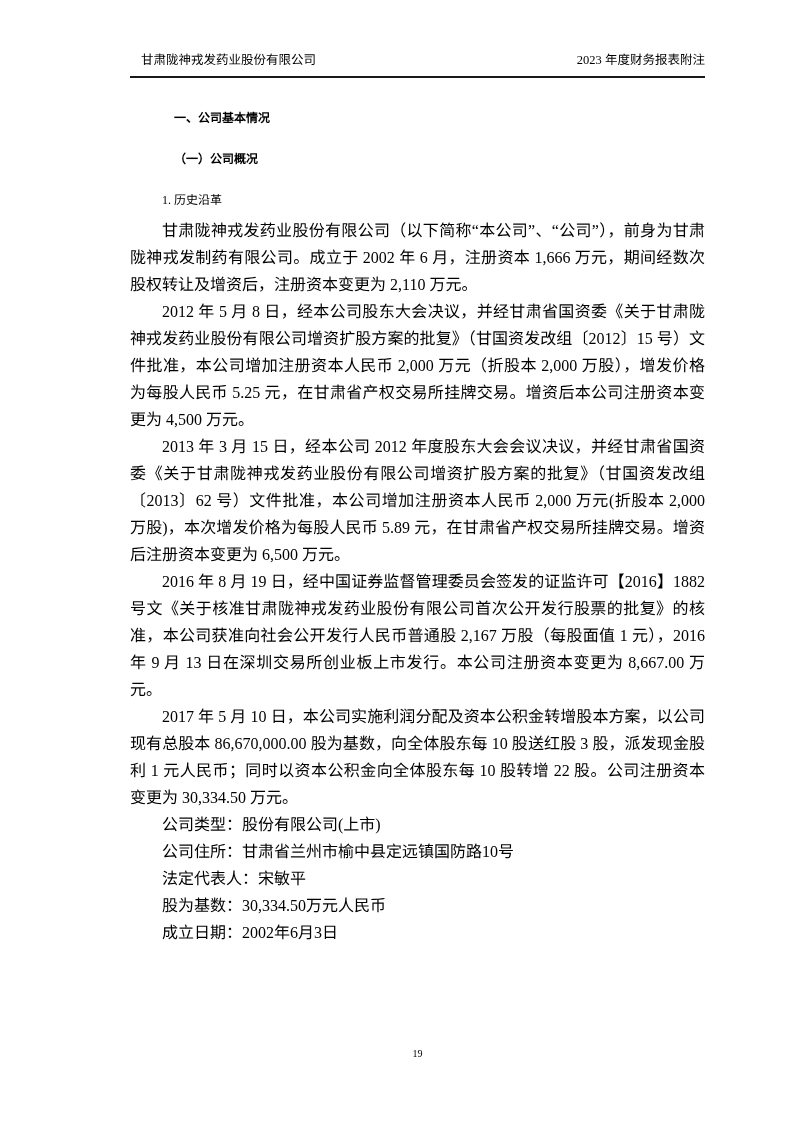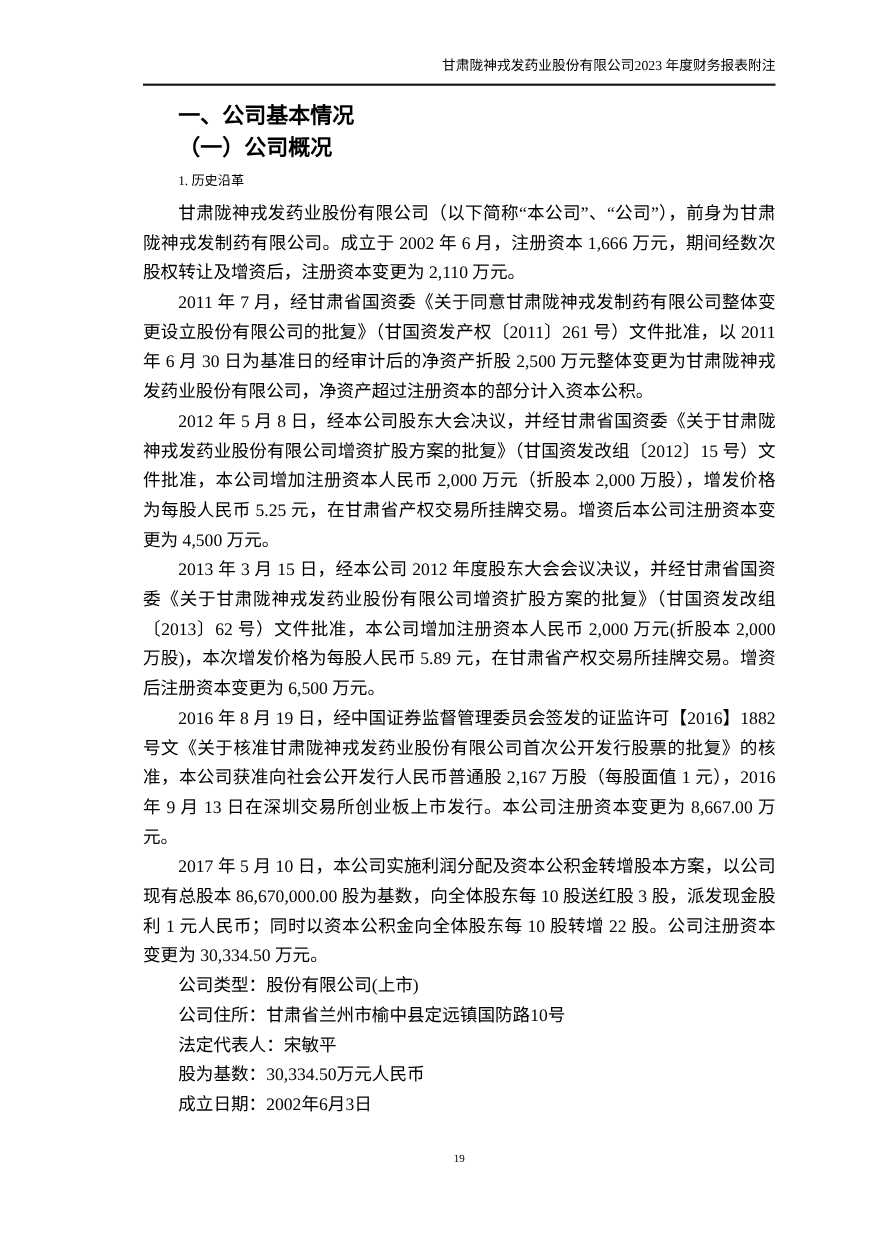--- a/index.html
+++ b/index.html
@@ -15,21 +15,21 @@
     color: #000000;
     font-family: "Liberation Serif", "DejaVu Serif", serif;
     overflow: hidden;
   }
   .page-header {
     position: absolute;
     top: 52px;
     left: 130px;
     width: 575px;
     display: flex;
-    justify-content: flex-end;
+    justify-content: space-between;
     align-items: flex-end;
     font-size: 12.5px;
     line-height: 17px;
     border-bottom: 2px solid #1a1a1a;
     padding-bottom: 7px;
   }
   .page-header .hdr-left { padding-left: 11px; }
   .content {
     position: absolute;
     top: 92px;
@@ -37,25 +37,25 @@
     width: 575px;
   }
   .doc-title {
     font-size: 25px;
     font-weight: bold;
     text-align: center;
     line-height: 34px;
     margin: 12px 0 16px 0;
   }
   .h1, .h2 {
-    font-size: 20px;
+    font-size: 12px;
     font-weight: bold;
     line-height: 29px;
     text-indent: 32px;
-    margin: 0;
+    margin: 12px;
   }
   .h3 {
     font-size: 12px;
     font-weight: normal;
     line-height: 29px;
     text-indent: 32px;
     margin: 0 0 2px 0;
   }
   .para {
     font-size: 16px;
@@ -93,21 +93,20 @@
   <div class="content">
 
 
     <div class="h1">一、公司基本情况</div>
 
     <div class="h2">（一）公司概况</div>
 
     <div class="h3">1. 历史沿革</div>
 
     <p class="para">甘肃陇神戎发药业股份有限公司（以下简称“本公司”、“公司”），前身为甘肃陇神戎发制药有限公司。成立于 2002 年 6 月，注册资本 1,666 万元，期间经数次股权转让及增资后，注册资本变更为 2,110 万元。</p>
-    <p class="para">2011 年 7 月，经甘肃省国资委《关于同意甘肃陇神戎发制药有限公司整体变更设立股份有限公司的批复》（甘国资发产权〔2011〕261 号）文件批准，以 2011 年 6 月 30 日为基准日的经审计后的净资产折股 2,500 万元整体变更为甘肃陇神戎发药业股份有限公司，净资产超过注册资本的部分计入资本公积。</p>
     <p class="para">2012 年 5 月 8 日，经本公司股东大会决议，并经甘肃省国资委《关于甘肃陇神戎发药业股份有限公司增资扩股方案的批复》（甘国资发改组〔2012〕15 号）文件批准，本公司增加注册资本人民币 2,000 万元（折股本 2,000 万股），增发价格为每股人民币 5.25 元，在甘肃省产权交易所挂牌交易。增资后本公司注册资本变更为 4,500 万元。</p>
     <p class="para">2013 年 3 月 15 日，经本公司 2012 年度股东大会会议决议，并经甘肃省国资委《关于甘肃陇神戎发药业股份有限公司增资扩股方案的批复》（甘国资发改组〔2013〕62 号）文件批准，本公司增加注册资本人民币 2,000 万元(折股本 2,000 万股)，本次增发价格为每股人民币 5.89 元，在甘肃省产权交易所挂牌交易。增资后注册资本变更为 6,500 万元。</p>
     <p class="para">2016 年 8 月 19 日，经中国证券监督管理委员会签发的证监许可【2016】1882 号文《关于核准甘肃陇神戎发药业股份有限公司首次公开发行股票的批复》的核准，本公司获准向社会公开发行人民币普通股 2,167 万股（每股面值 1 元），2016 年 9 月 13 日在深圳交易所创业板上市发行。本公司注册资本变更为 8,667.00 万元。</p>
     <p class="para">2017 年 5 月 10 日，本公司实施利润分配及资本公积金转增股本方案，以公司现有总股本 86,670,000.00 股为基数，向全体股东每 10 股送红股 3 股，派发现金股利 1 元人民币；同时以资本公积金向全体股东每 10 股转增 22 股。公司注册资本变更为 30,334.50 万元。</p>
 
     <div class="reg-line">公司类型：股份有限公司(上市)</div>
     <div class="reg-line">公司住所：甘肃省兰州市榆中县定远镇国防路10号</div>
     <div class="reg-line">法定代表人：宋敏平</div>
     <div class="reg-line">股为基数：30,334.50万元人民币</div>
     <div class="reg-line">成立日期：2002年6月3日</div>

